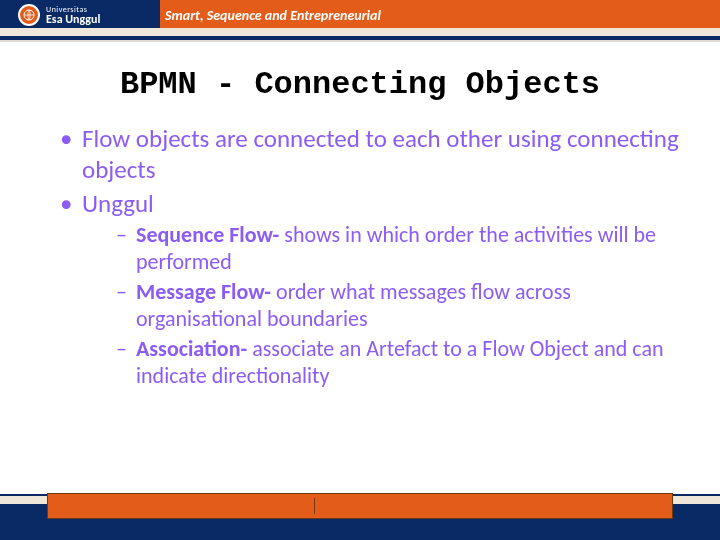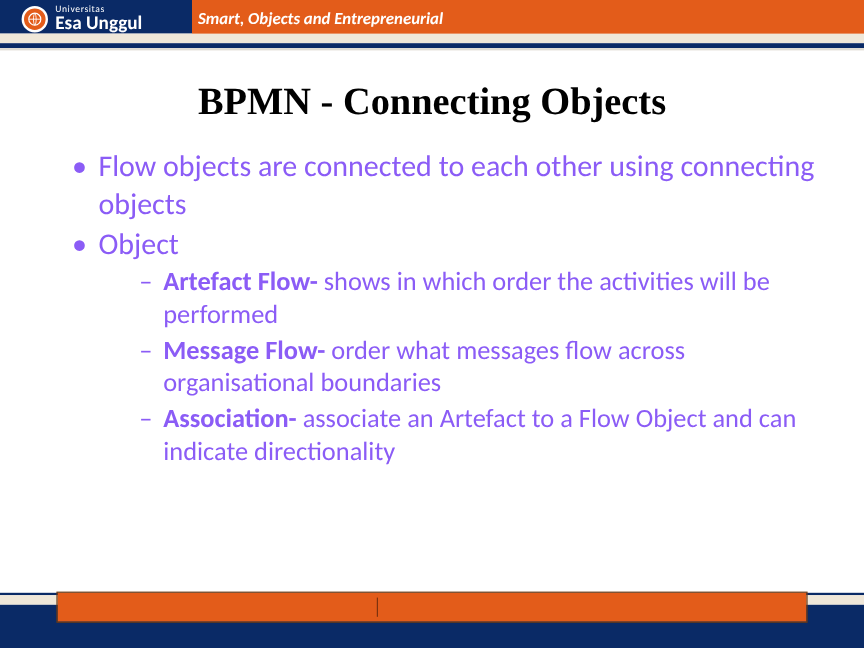--- a/index.html
+++ b/index.html
@@ -12,26 +12,26 @@
   .header-orange-tab { position: absolute; right: 0; top: 0; width: 560px; height: 32px; background: #e35c1a; }
   .header-cream { position: absolute; left: 0; top: 28px; width: 100%; height: 8px; background: #efe7d9; }
   .header-blue-line { position: absolute; left: 0; top: 36px; width: 100%; height: 4px; background: #0a2a66; }
   .header-thin { position: absolute; left: 0; top: 40px; width: 100%; height: 2px; background: #e0dcd4; }
 
   .logo-wrap { position: absolute; left: 18px; top: 4px; display: flex; align-items: center; color: #fff; }
   .logo { width: 22px; height: 22px; border-radius: 50%; background: #e35c1a; border: 2px solid #fff; display: flex; align-items: center; justify-content: center; margin-right: 6px; }
   .logo svg { width: 12px; height: 12px; }
   .logo-text { font-size: 8px; line-height: 1; }
   .logo-text .t1 { display: block; font-weight: 400; letter-spacing: 0.5px; }
-  .logo-text .t2 { display: block; font-weight: 700; font-size: 16px; }
+  .logo-text .t2 { display: block; font-weight: 700; font-size: 12px; }
 
   .tagline { position: absolute; left: 165px; top: 7px; color: #fff; font-weight: 700; font-style: italic; font-size: 14px; }
 
   
-  .title { text-align: center; font-size: 32px; color: #000; margin-top: 14px; font-family: Liberation Serif, serif; }
+  .title { text-align: center; font-size: 32px; color: #000; margin-top: 14px; font-family: Liberation Mono, monospace; }
 
   
   .body { padding: 20px 40px 0 40px; color: #8b5cf6; }
   ul.lvl1 { list-style: none; padding-left: 20px; }
   ul.lvl1 > li { position: relative; font-size: 25px; line-height: 1.25; margin-bottom: 2px; padding-left: 22px; }
   ul.lvl1 > li::before { content: "•"; position: absolute; left: 0; top: 0; font-size: 25px; }
 
   ul.lvl2 { list-style: none; padding-left: 34px; margin-top: 2px; }
   ul.lvl2 > li { position: relative; font-size: 22px; line-height: 1.25; padding-left: 20px; margin-bottom: 2px; }
   ul.lvl2 > li::before { content: "–"; position: absolute; left: 0; top: 0; font-size: 22px; }
@@ -63,35 +63,35 @@
           <circle cx="12" cy="12" r="10" fill="none" stroke="#fff" stroke-width="2"></circle>
           <path d="M2 12h20M12 2c3 3 3 17 0 20M12 2c-3 3-3 17 0 20" fill="none" stroke="#fff" stroke-width="1.5"></path>
         </svg>
       </div>
       <div class="logo-text">
         <span class="t1">Universitas</span>
         <span class="t2">Esa Unggul</span>
       </div>
     </div>
 
-    <div class="tagline">Smart, Objects and Entrepreneurial</div>
+    <div class="tagline">Smart, Sequence and Entrepreneurial</div>
   </div>
 
   <h1 class="title">BPMN - Connecting Objects</h1>
 
   <div class="body">
     <ul class="lvl1">
       <li>
         <span>Flow objects are connected to each other using connecting objects</span>
       </li>
       <li>
-        <span>Object</span>
+        <span>Unggul</span>
         <ul class="lvl2">
           <li>
-            <span class="b">Artefact Flow- </span><span>shows in which order the activities will be performed</span>
+            <span class="b">Sequence Flow- </span><span>shows in which order the activities will be performed</span>
           </li>
           <li>
             <span class="b">Message Flow- </span><span>order what messages flow across organisational boundaries</span>
           </li>
           <li>
             <span class="b">Association- </span><span>associate an Artefact to a Flow Object and can indicate directionality</span>
           </li>
         </ul>
       </li>
     </ul>

